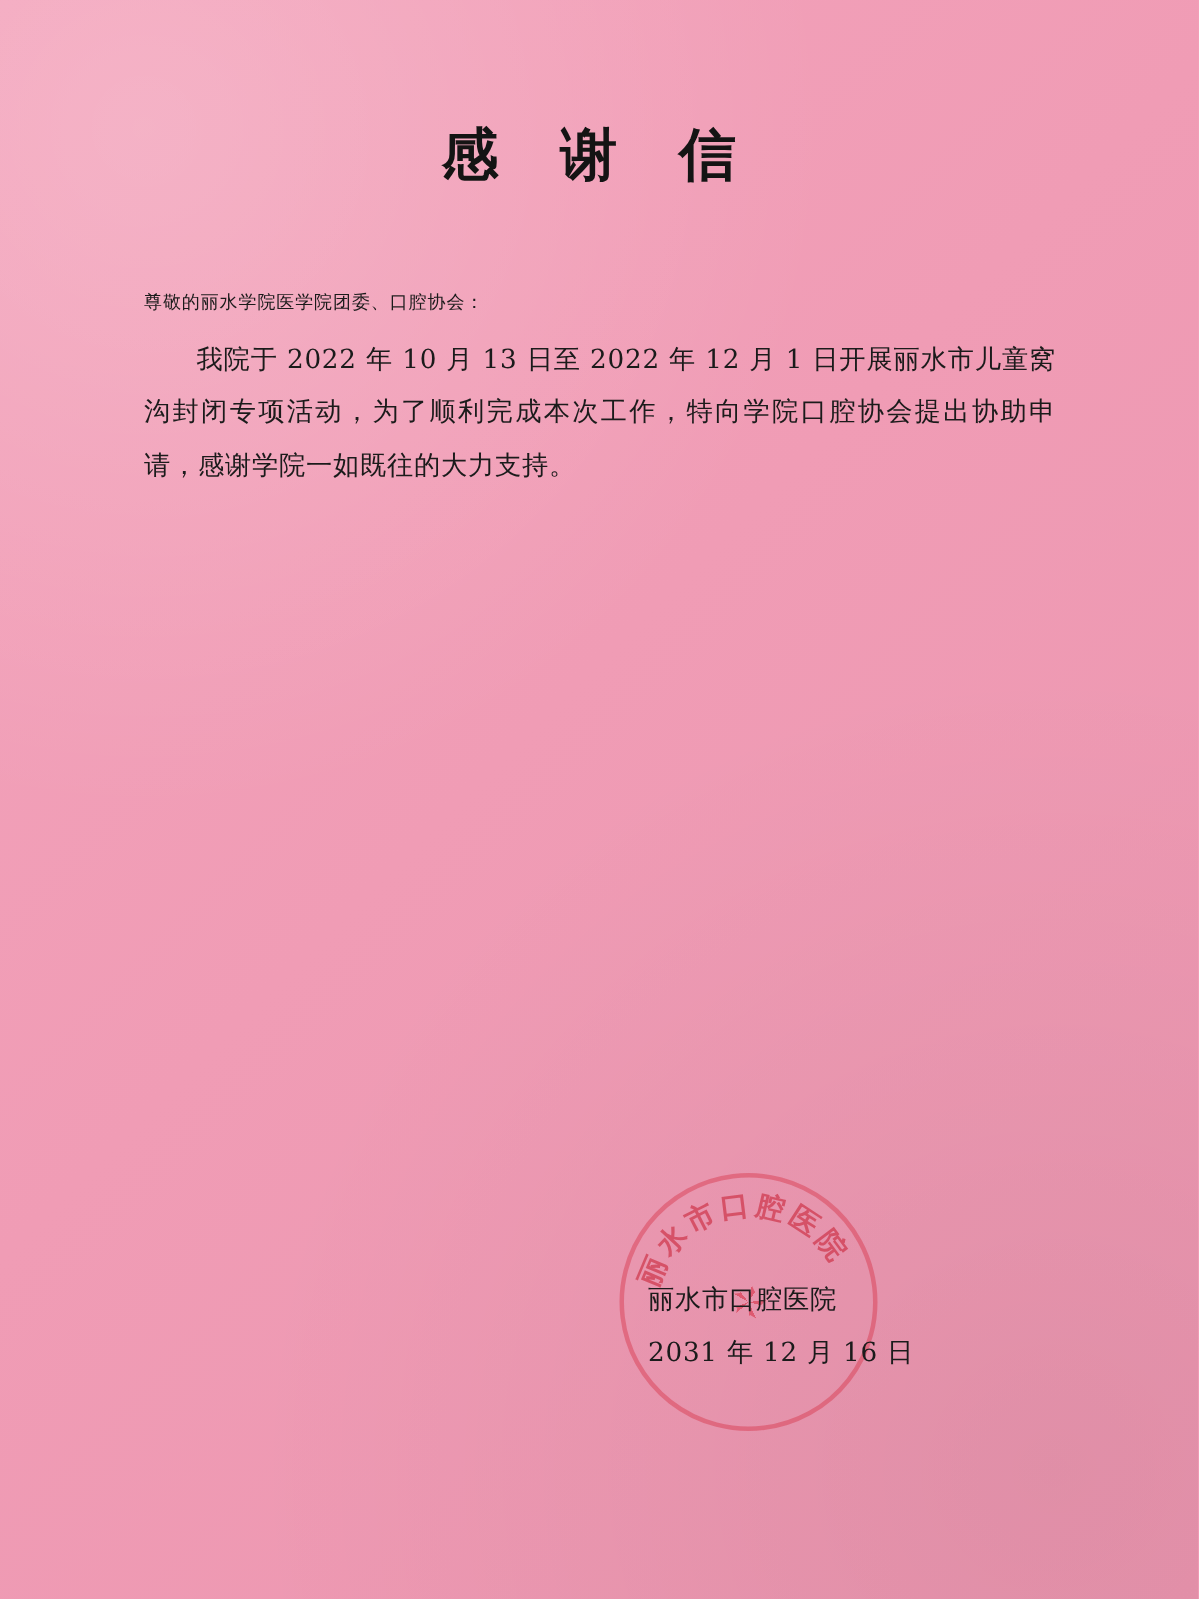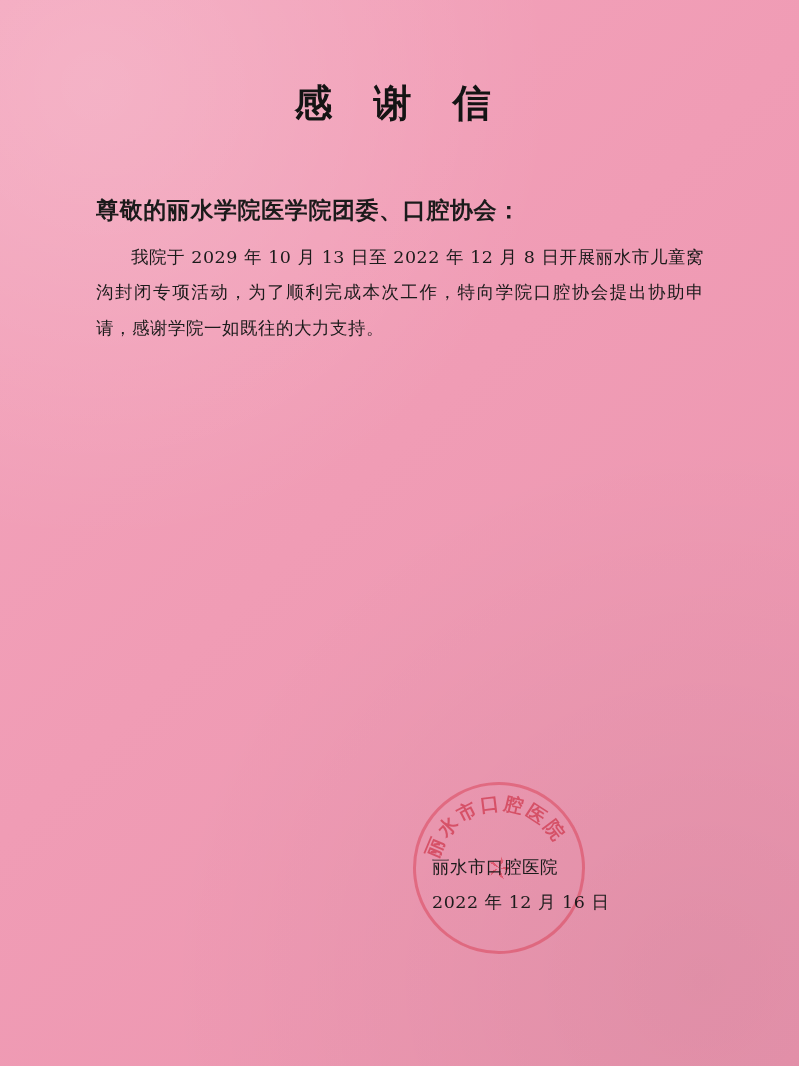--- a/index.html
+++ b/index.html
@@ -40,25 +40,24 @@
     color: #141414;
     font-family: "DejaVu Serif", "Liberation Serif", serif;
   }
   .body-block {
     position: absolute;
     top: 192px;
     left: 96px;
     width: 608px;
   }
   .salutation {
-    font-size: 23px;
+    font-size: 12px;
     line-height: 1.55;
     margin: 0 0 12px 0;
     letter-spacing: 0.6px;
-    font-weight: bold;
   }
   .para {
     font-size: 17.5px;
     line-height: 2.04;
     margin: 0 0 6px 0;
     text-indent: 2em;
     text-align: justify;
     letter-spacing: 0.5px;
   }
   .signature {
@@ -116,31 +115,31 @@
 </head>
 <body>
 
 <div class="page">
   <div class="paper-noise"></div>
 
   <div class="title">感 谢 信</div>
 
   <div class="body-block">
     <p class="salutation">尊敬的丽水学院医学院团委、口腔协会：</p>
-    <p class="para">我院于 2029 年 10 月 13 日至 2022 年 12 月 8 日开展丽水市儿童窝沟封闭专项活动，为了顺利完成本次工作，特向学院口腔协会提出协助申请，感谢学院一如既往的大力支持。</p>
+    <p class="para">我院于 2022 年 10 月 13 日至 2022 年 12 月 1 日开展丽水市儿童窝沟封闭专项活动，为了顺利完成本次工作，特向学院口腔协会提出协助申请，感谢学院一如既往的大力支持。</p>
   </div>
 
   <div class="stamp">
     <svg class="stamp-arc" viewBox="0 0 166 166">
       <defs>
         <path id="arcpath" d="M 20 88 A 63 63 0 0 1 146 88" fill="none"></path>
       </defs>
       <text>
         <textPath href="#arcpath" startOffset="50%" text-anchor="middle">丽水市口腔医院</textPath>
       </text>
     </svg>
   </div>
 
   <div class="signature">
     <div class="sig-line">丽水市口腔医院</div>
-    <div class="sig-line">2022 年 12 月 16 日</div>
+    <div class="sig-line">2031 年 12 月 16 日</div>
   </div>
 </div>
 
 </body></html>

